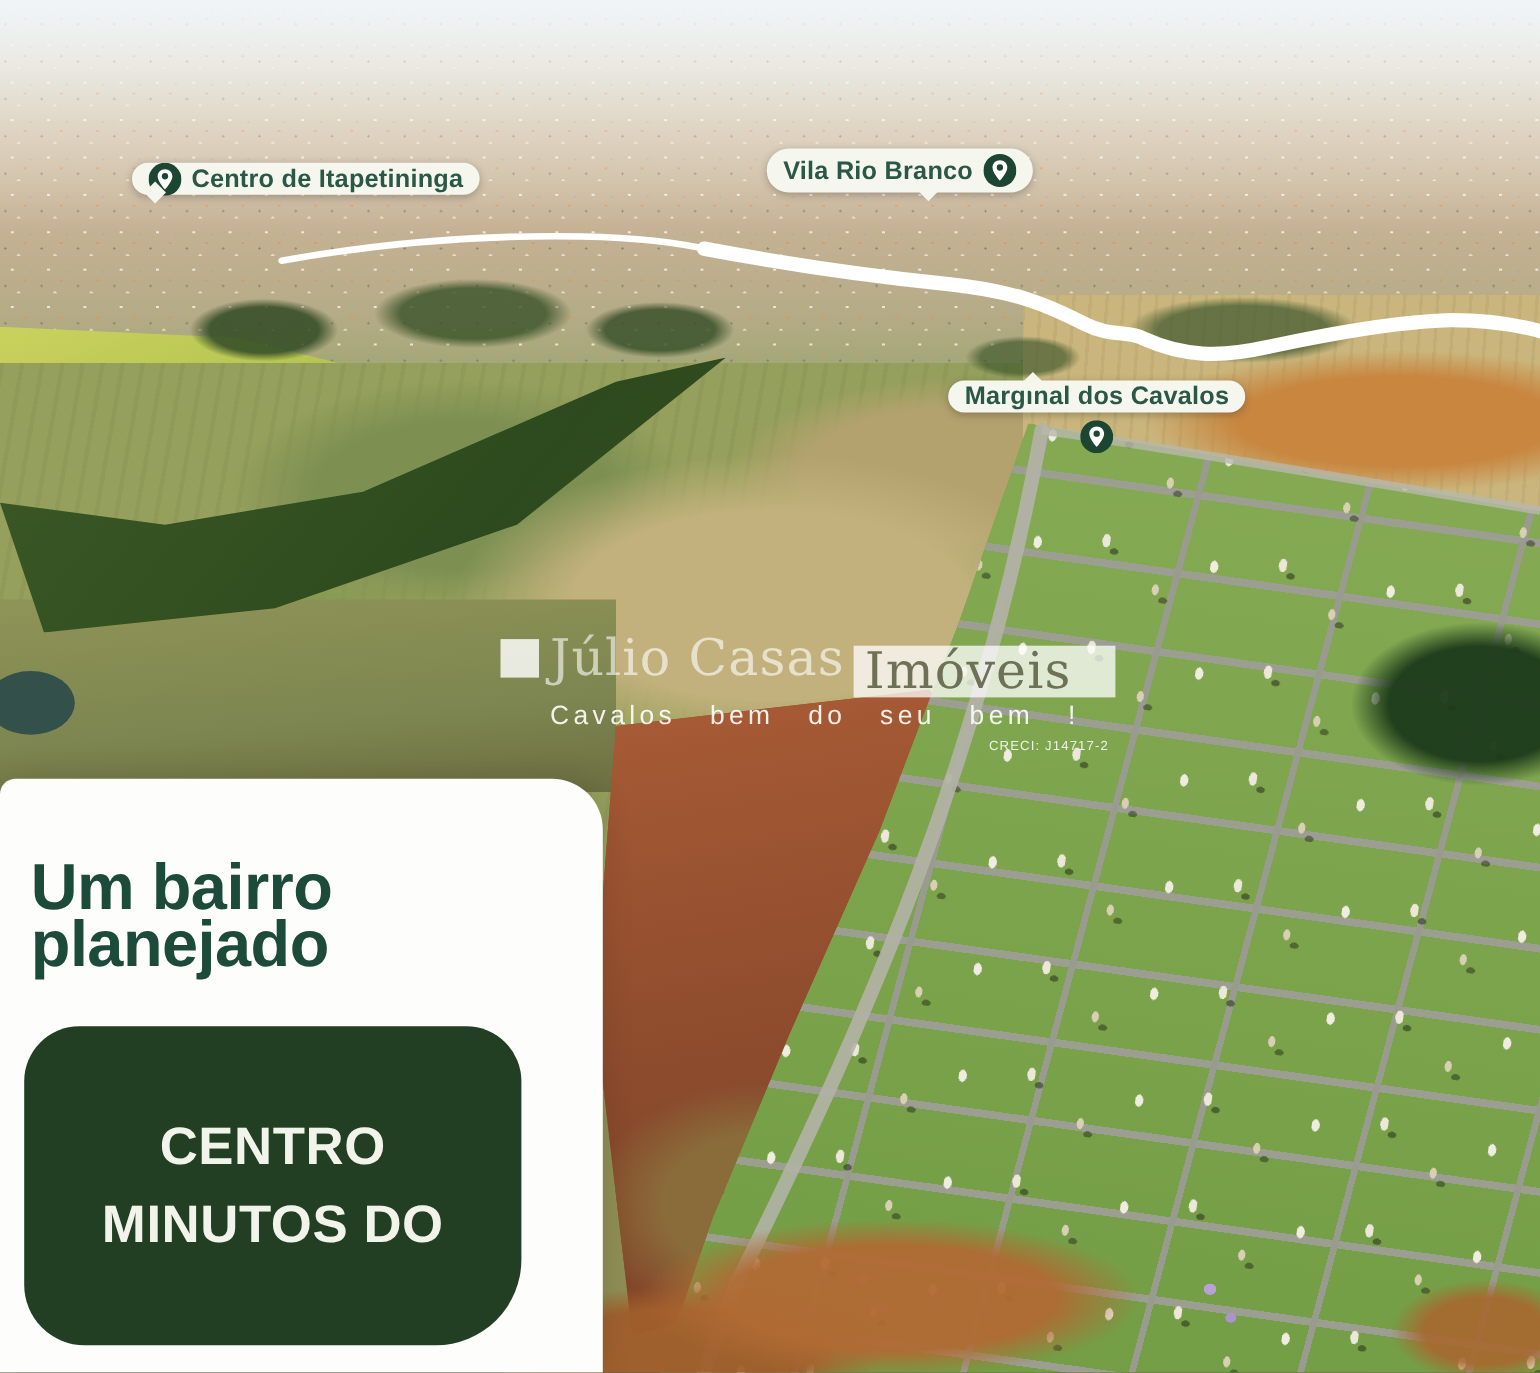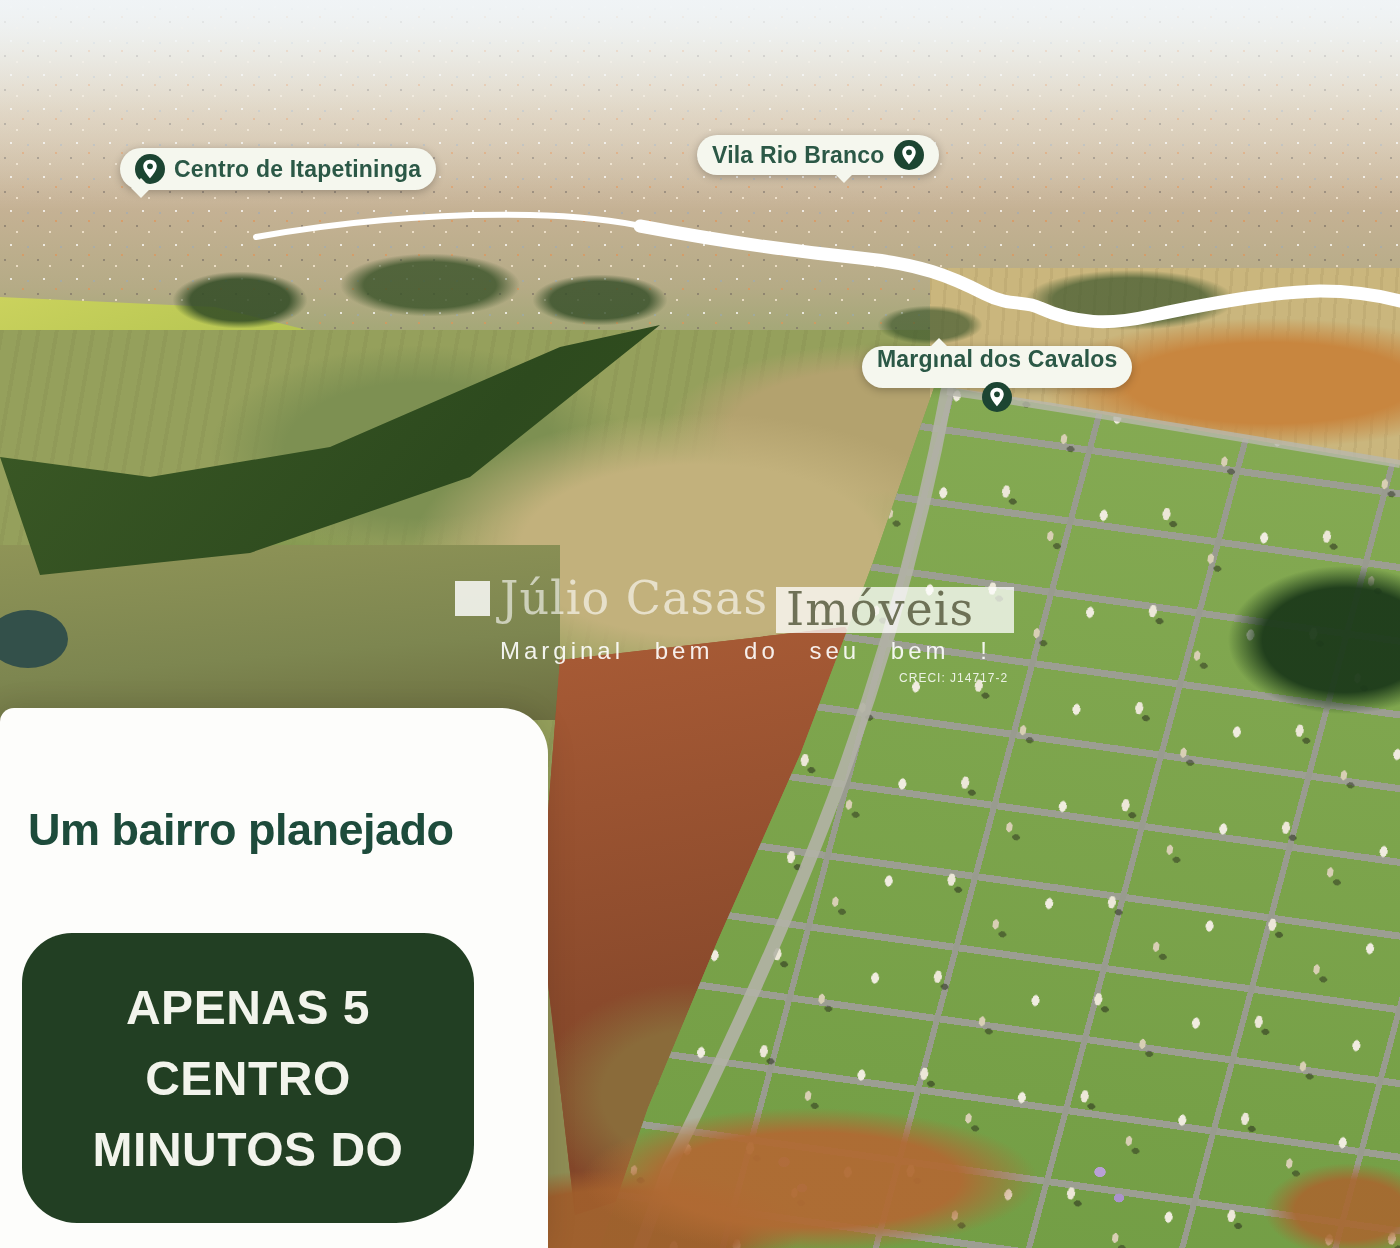--- a/index.html
+++ b/index.html
@@ -89,21 +89,21 @@
       radial-gradient(9px 8px at 784px 1162px,#b9a0d6 60%,transparent 66%),
       radial-gradient(8px 7px at 802px 1188px,#b09ad2 60%,transparent 66%),
       radial-gradient(9px 8px at 1100px 1172px,#b9a0d6 60%,transparent 66%),
       radial-gradient(8px 7px at 1119px 1198px,#ab93cc 60%,transparent 66%);
     background-repeat:no-repeat;}
 
   
   .roads{left:0;top:0;z-index:5;}
 
   
-  .pill{position:absolute;display:flex;align-items:center;gap:9px;height:42px;
+  .pill{position:absolute;display:flex;align-items:center;gap:9px;height:29px;
     padding:0 15px;border-radius:22px;background:#f5f7ee;color:#2b5846;
     font-weight:700;font-size:23px;letter-spacing:.2px;white-space:nowrap;
     box-shadow:0 2px 8px rgba(0,0,0,.25);z-index:11;}
   .pill::after{content:"";position:absolute;width:14px;height:14px;background:#f5f7ee;transform:rotate(45deg);}
   .pill-centro{left:120px;top:148px;}
   .pill-centro::after{left:14px;bottom:-5px;}
   .pill-vila{left:697px;top:135px;height:40px;}
   .pill-vila::after{left:58%;bottom:-5px;}
   .pill-marginal{left:862px;top:346px;flex-direction:column;}
   .pill-marginal::after{left:26%;top:-5px;}
@@ -121,21 +121,21 @@
   .wm-license{position:absolute;right:6px;top:50px;font-size:12px;color:rgba(255,255,255,.85);
     letter-spacing:1px;}
   .wm-tagline{margin-top:16px;margin-left:45px;font-size:24px;color:rgba(255,255,255,.9);
     letter-spacing:4px;word-spacing:20px;font-weight:400;}
 
   
   .panel{left:0;top:708px;width:548px;height:540px;background:#fdfdfb;z-index:10;
     border-top-right-radius:46px;border-top-left-radius:14px;
     box-shadow:0 0 30px rgba(0,0,0,.12);}
   .headline{position:absolute;left:28px;top:72px;color:#1d4b3b;}
-  .headline-l1{display:block;font-size:45px;font-weight:700;letter-spacing:-.5px;line-height:52px;margin-top:24px;}
+  .headline-l1{display:block;font-size:59px;font-weight:700;letter-spacing:-.5px;line-height:52px;}
   .headline-l2{display:block;font-size:46px;font-weight:700;letter-spacing:-.2px;line-height:54px;
     -webkit-text-stroke:1.6px #1d4b3b;}
   .badge{position:absolute;left:22px;top:225px;width:452px;height:290px;background:#223f23;
     border-radius:50px 50px 78px 55px;display:flex;flex-direction:column;
     justify-content:center;align-items:center;}
   .badge span{display:block;text-align:center;color:#f2f4ec;font-size:48px;font-weight:700;
     line-height:71px;letter-spacing:.5px;}
 </style>
 </head>
 <body>
@@ -198,27 +198,26 @@
     <div class="wm-row">
       <div class="wm-square"></div>
       <span class="wm-name">Júlio Casas</span>
       <span class="wm-band">
         <span class="wm-name2">Imóveis</span>
       </span>
     </div>
     <div style="position:relative;">
       <span class="wm-license">CRECI: J14717-2</span>
     </div>
-    <div class="wm-tagline">Marginal bem do seu bem !</div>
+    <div class="wm-tagline">Cavalos bem do seu bem !</div>
   </div>
 
   <div class="layer panel">
     <h1 class="headline" style="margin:0;">
       <span class="headline-l1">Um bairro planejado</span>
     </h1>
     <div class="badge">
-      <span>APENAS 5</span>
       <span>CENTRO</span>
       <span>MINUTOS DO</span>
     </div>
   </div>
 
 </div>
 
 </body></html>

